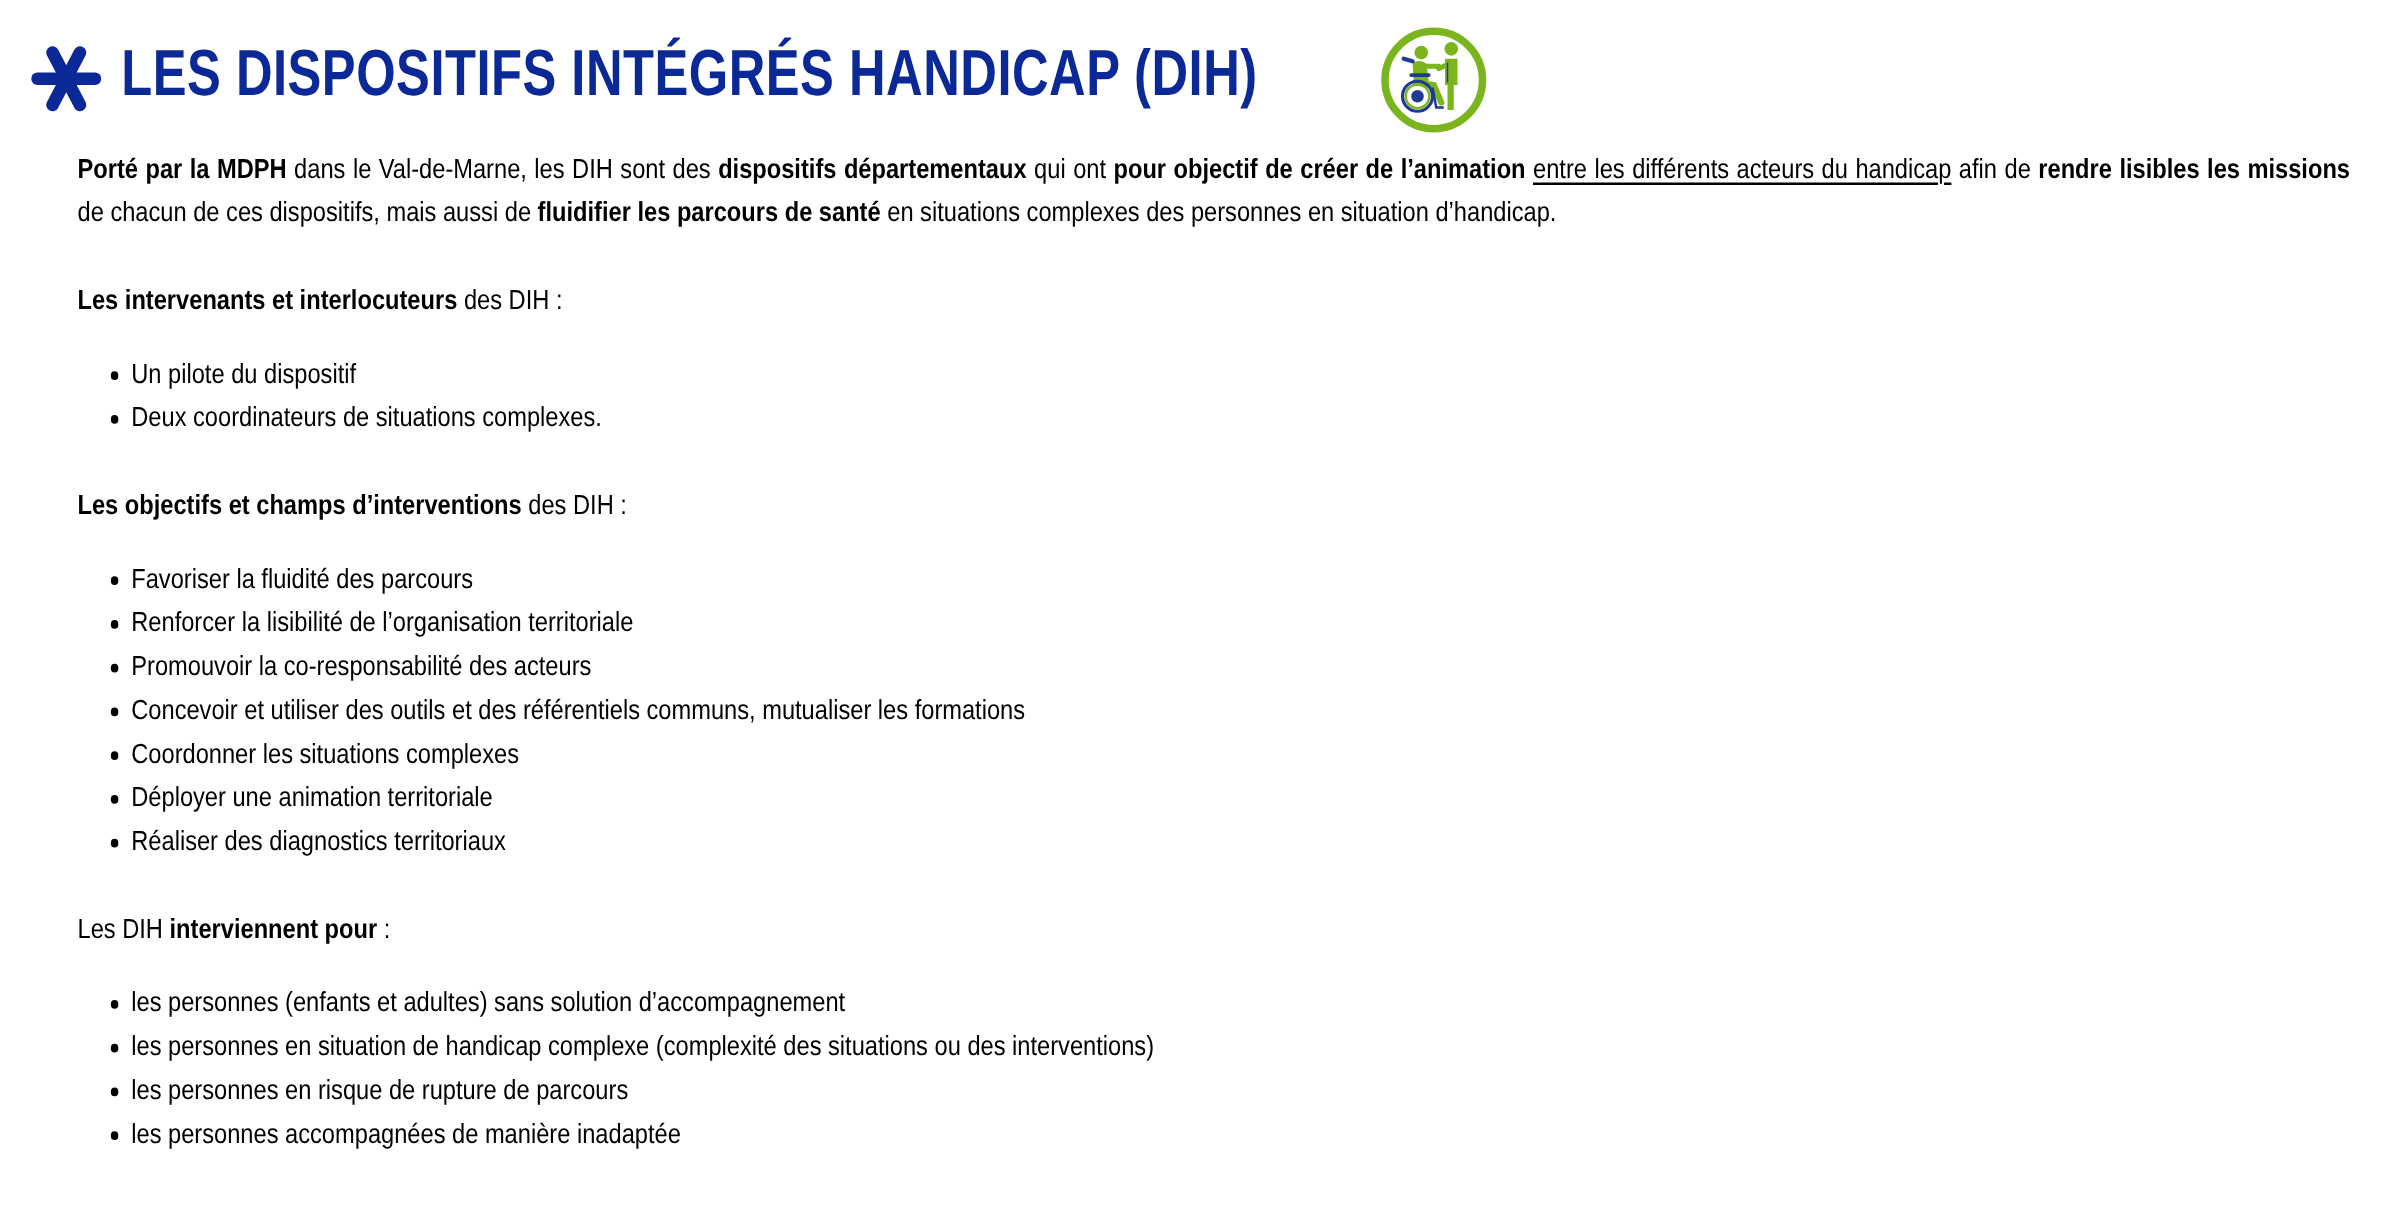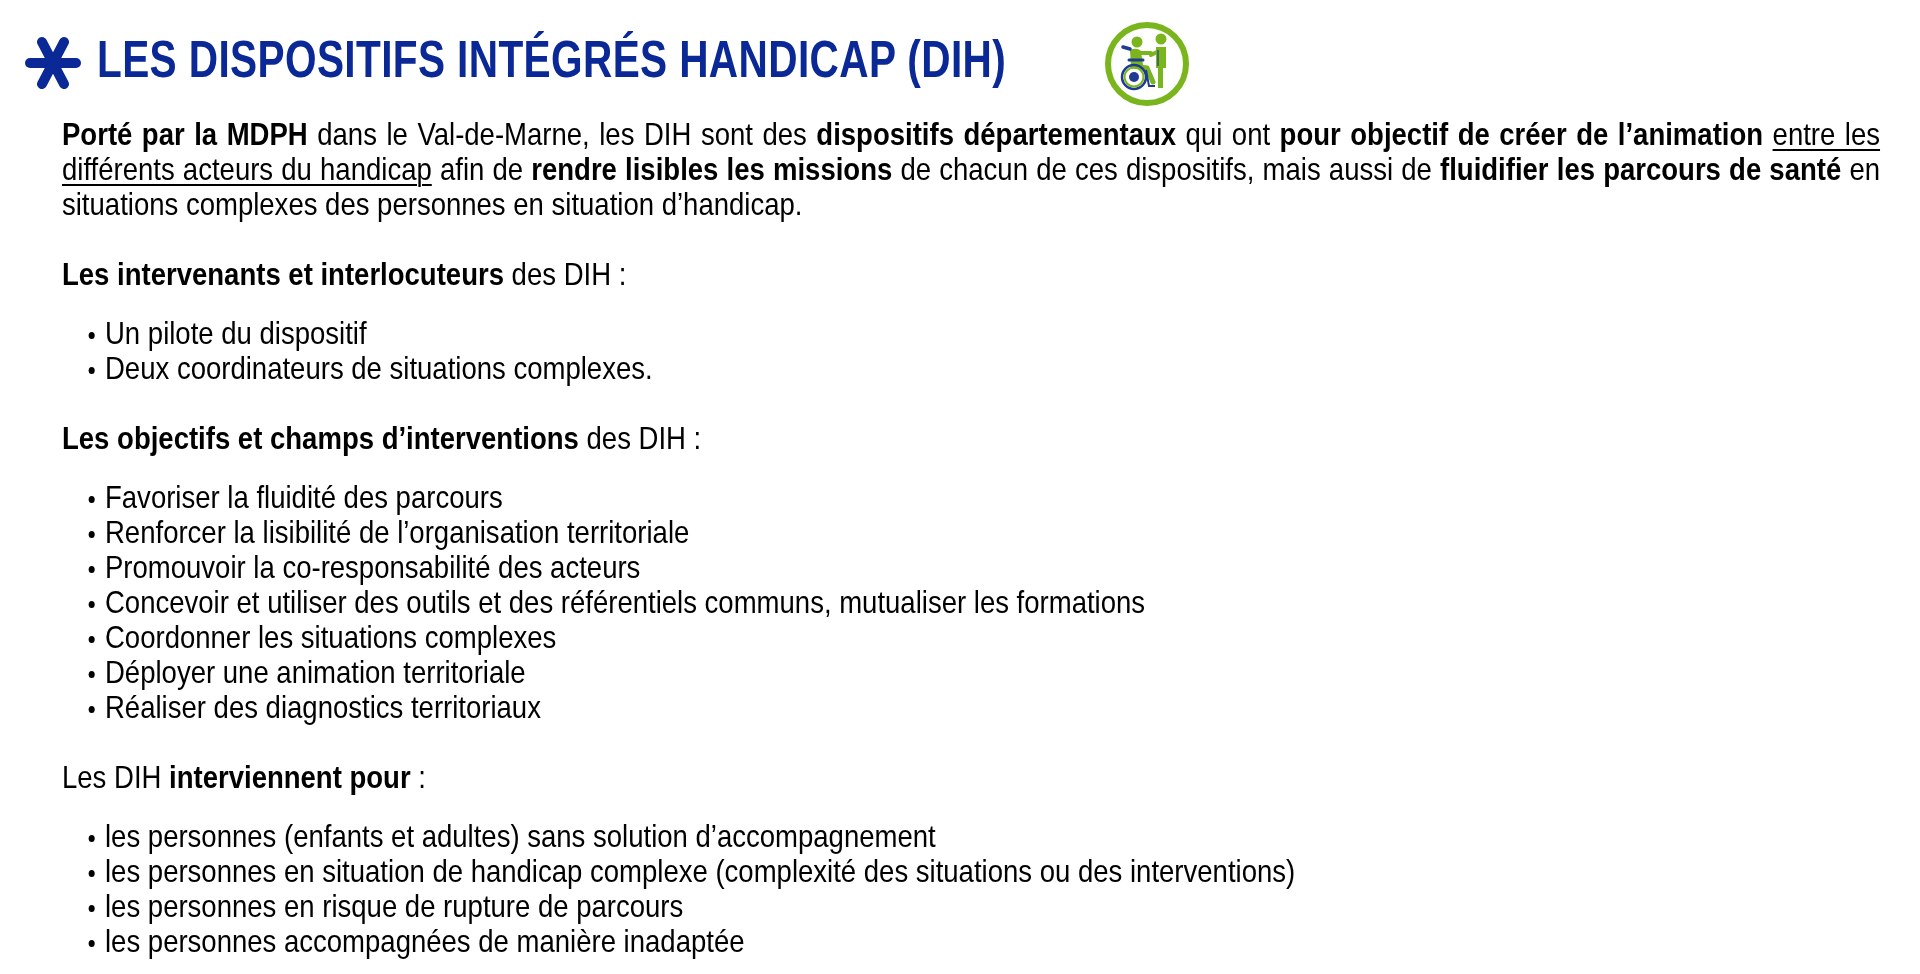--- a/index.html
+++ b/index.html
@@ -49,21 +49,21 @@
       left: 1103px;
       top: 20px;
       width: 88px;
       height: 88px;
     }
     .content {
       position: absolute;
       left: 62px;
       top: 117px;
       width: 1818px;
-      font-size: 32px;
+      font-size: 22px;
       line-height: 35px;
     }
     .sx {
       display: block;
       transform: scaleX(0.86);
       transform-origin: left top;
       width: calc(100% / 0.86);
     }
     .para {
       margin: 0;

